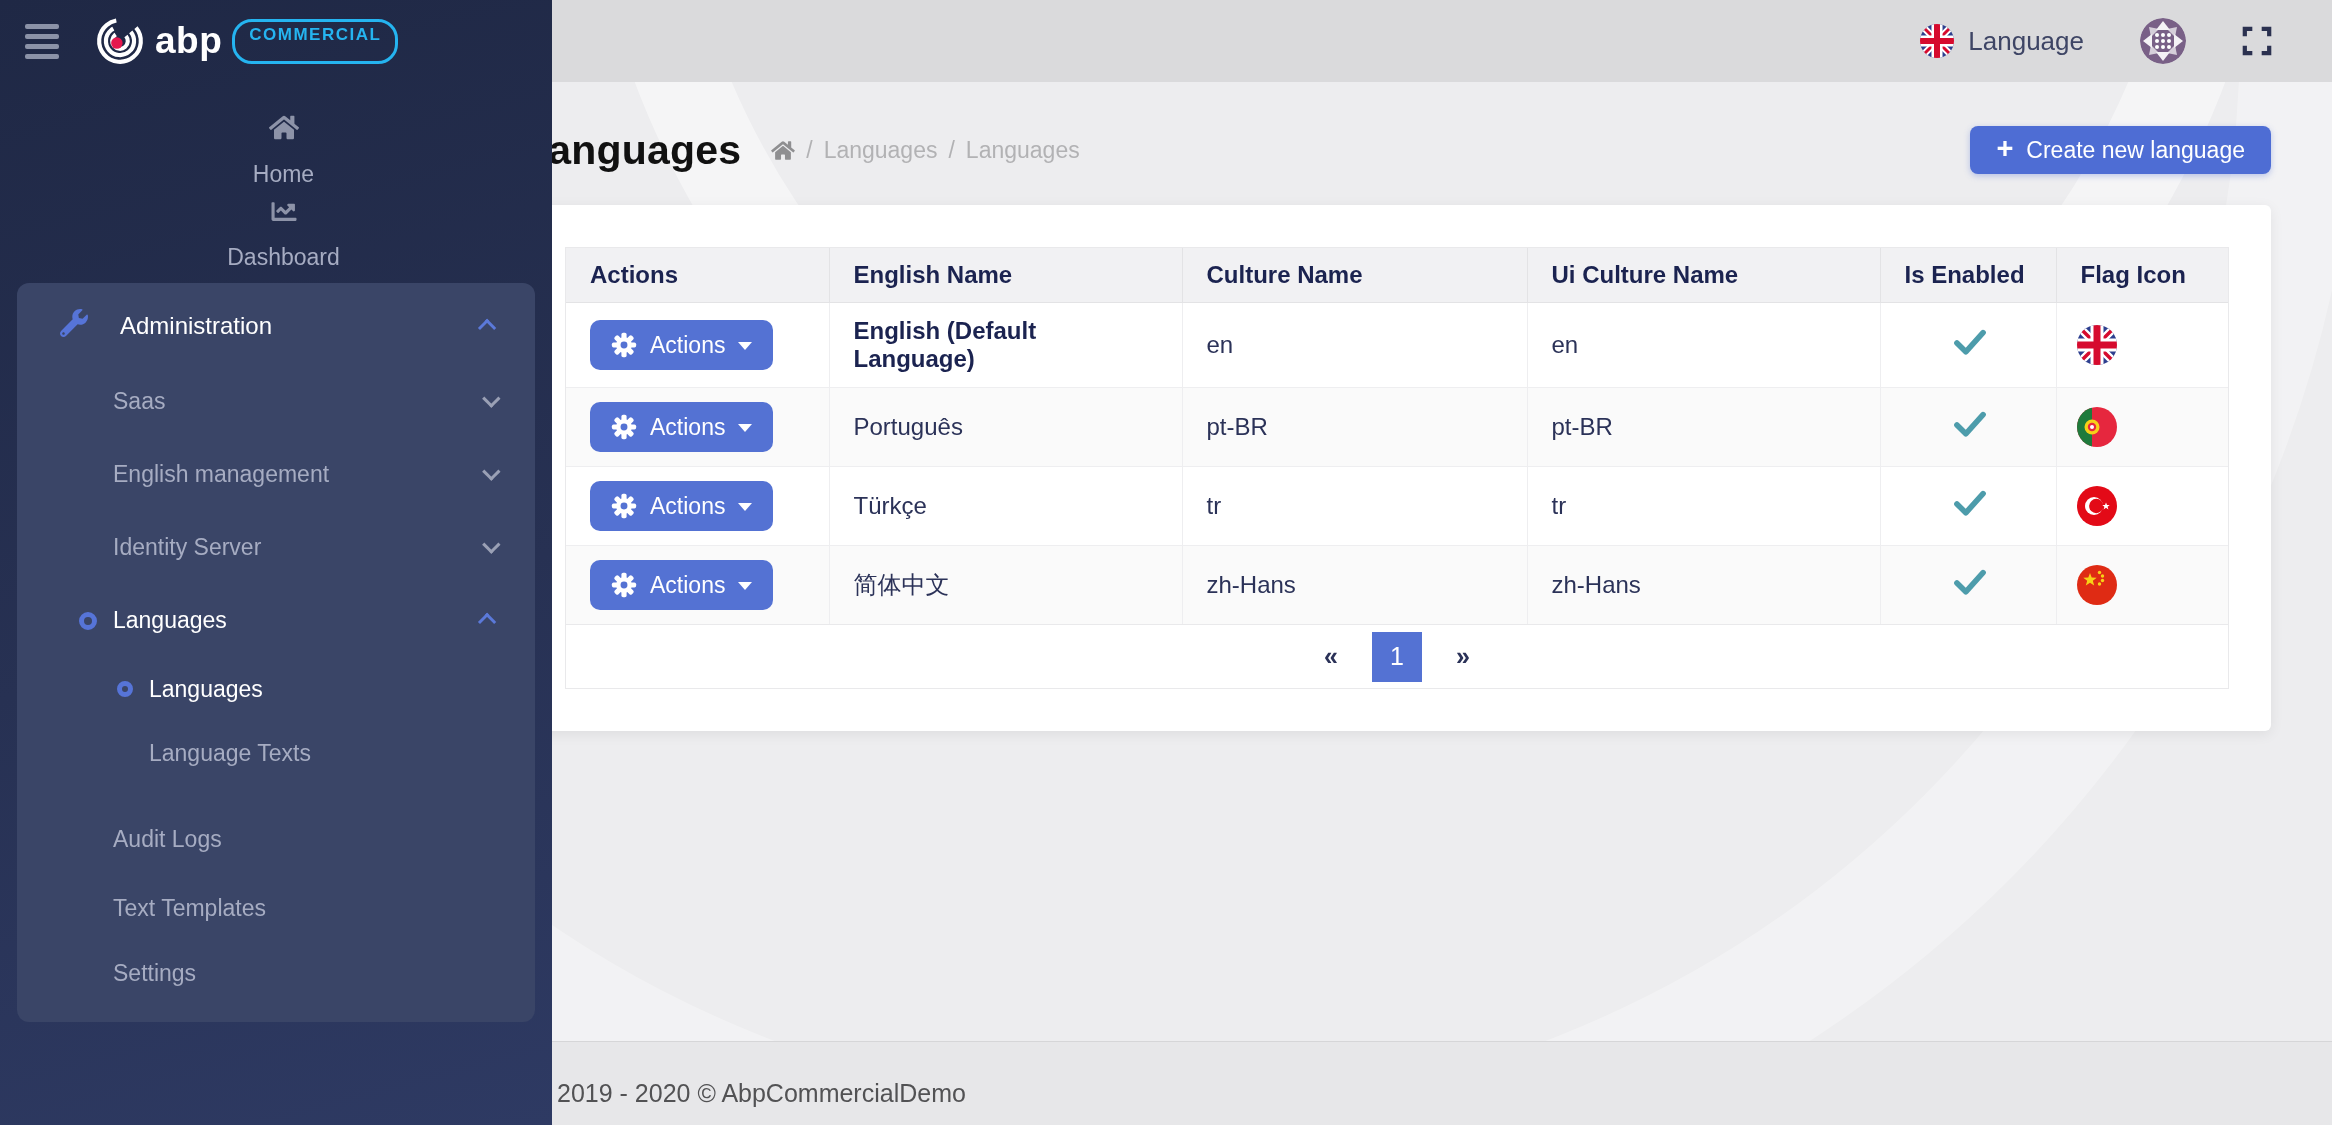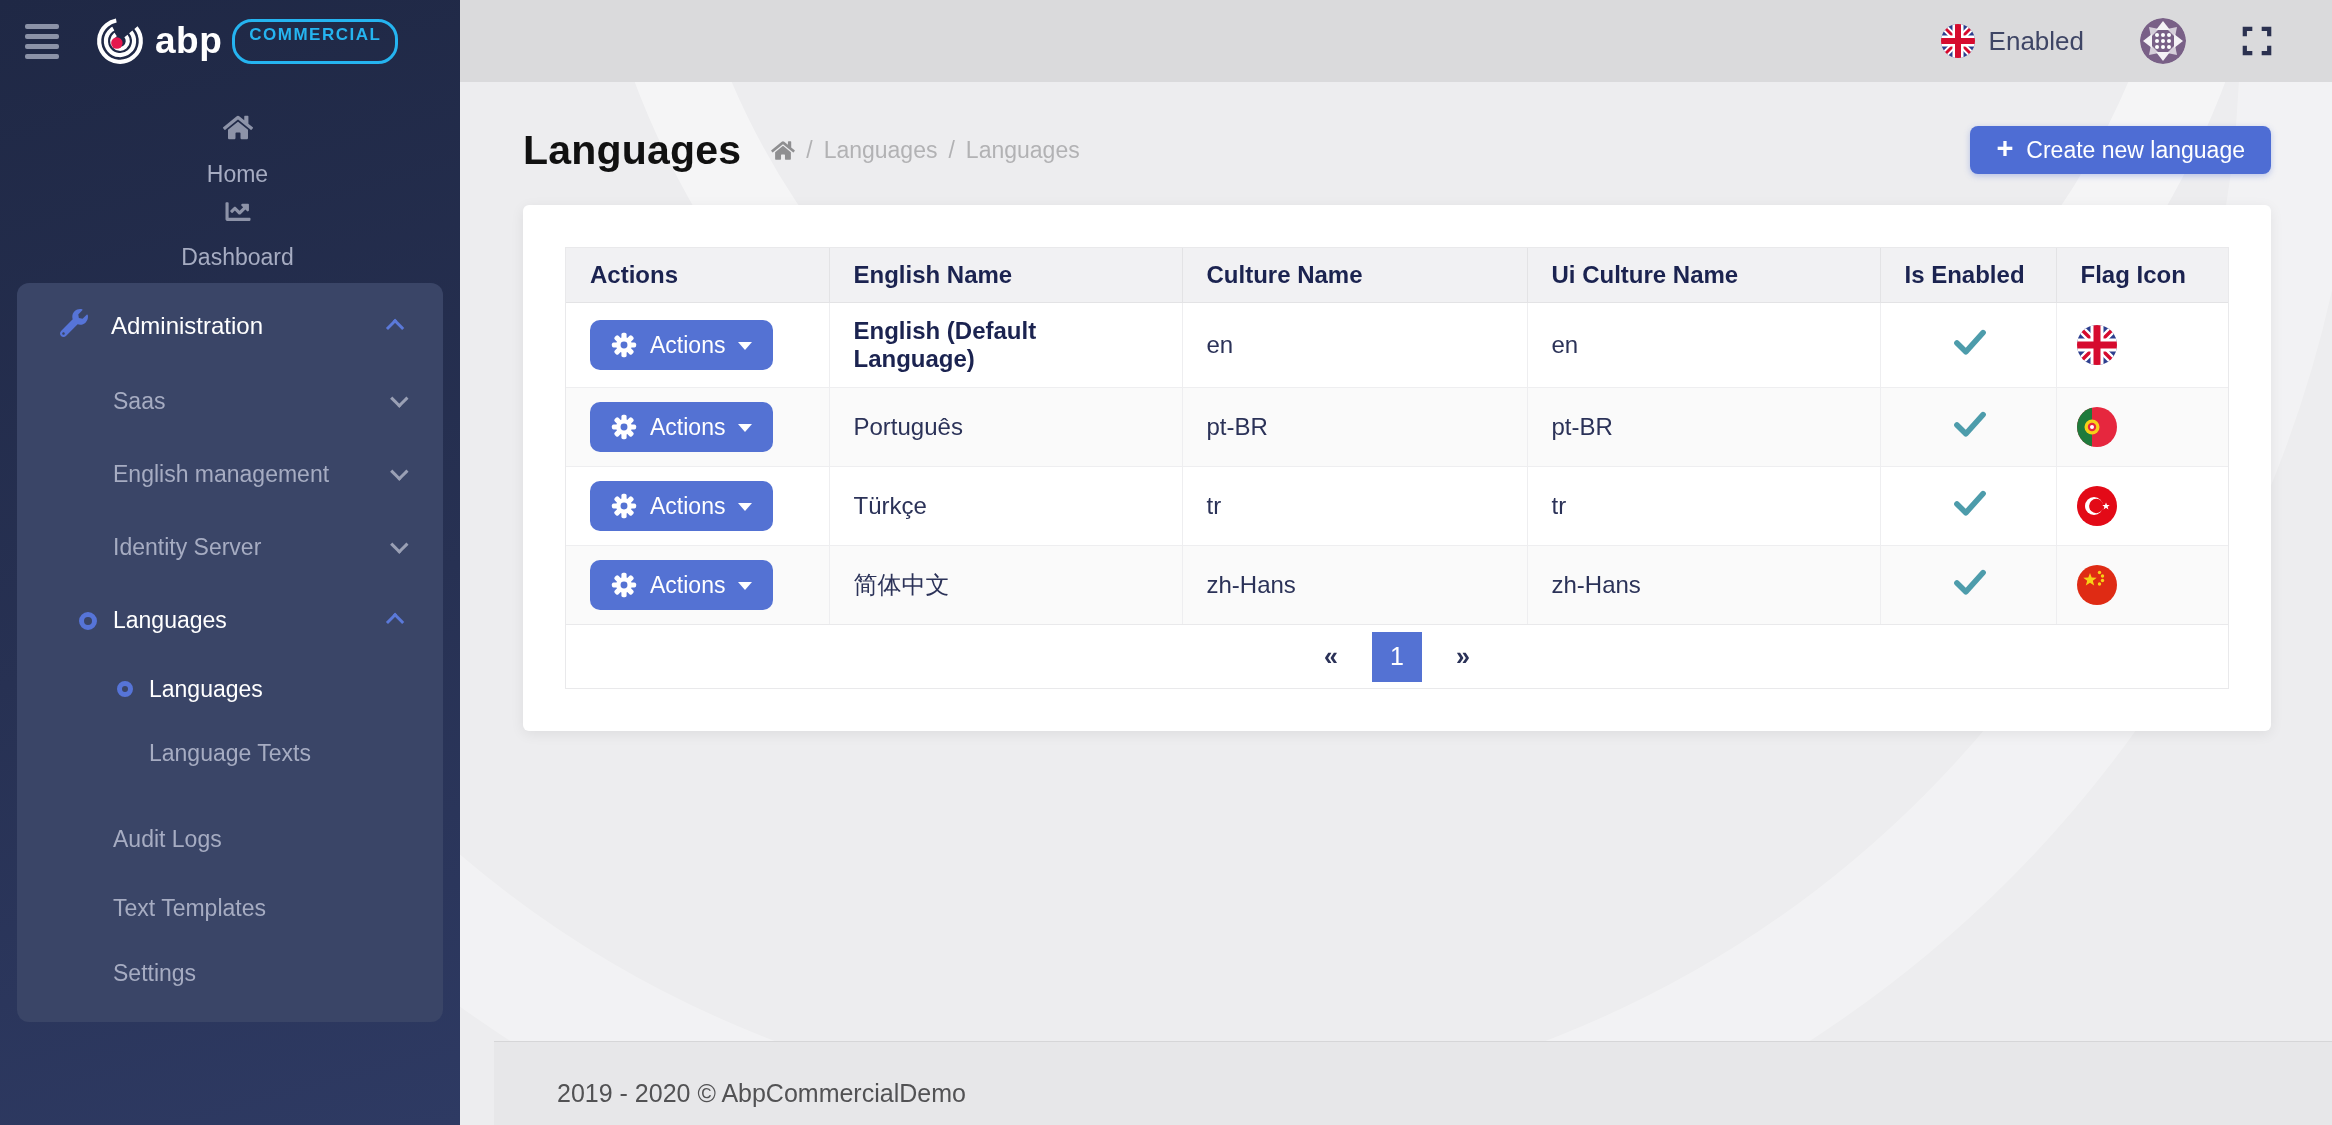--- a/index.html
+++ b/index.html
@@ -1,37 +1,37 @@
 <!DOCTYPE html>
 <html><head>
 <meta charset="utf-8">
 <style>
   * { margin:0; padding:0; box-sizing:border-box; }
   html,body { margin:0; background:#cfcfd1; }
   body { font-family:"Liberation Sans", sans-serif; }
   .app { position:relative; width:2332px; height:1125px; overflow:hidden; background:#ededef; }
 
   
-  .sidebar { position:absolute; left:0; top:0; width:460px; height:1125px;
+  .sidebar { position:absolute; left:0; top:0; width:552px; height:1125px;
     background:linear-gradient(165deg,#1f2845 0%,#273153 55%,#2e3a63 100%); z-index:5; }
   .logo-row { height:82px; display:flex; align-items:center; padding-left:25px; }
   .burger { display:flex; flex-direction:column; gap:5px; cursor:pointer; }
   .burger span { display:block; width:34px; height:5px; border-radius:2px; background:#8b92a7; }
   .brand { display:flex; align-items:center; margin-left:36px; gap:10px; }
   .brand-name { color:#fff; font-size:37px; font-weight:bold; letter-spacing:.5px; }
   .brand-badge { border:3px solid #25b4f0; color:#25b4f0; border-radius:20px; padding:3px 14px 16px;
     font-size:17px; font-weight:bold; letter-spacing:1.5px; }
 
   .nav { margin-top:32px; }
   .nav-item { display:flex; align-items:center; height:70px; padding:0 40px 0 55px;
     color:#a6acc2; font-size:23px; gap:20px; cursor:pointer;flex-direction:column; }
   .nav-item .ico { width:30px; display:flex; justify-content:center; }
   .admin-panel { margin:14px 17px 0; background:#3a4567; border-radius:12px; padding:4px 0 16px; }
   .admin-head { display:flex; align-items:center; height:78px; padding:0 40px 0 43px;
-    color:#fff; font-size:24px; gap:23px; cursor:pointer; }
+    color:#fff; font-size:24px; gap:32px; cursor:pointer; }
   .sub-item { display:flex; align-items:center; height:73px; padding:0 40px 0 96px;
     color:#a6acc2; font-size:23px; cursor:pointer; }
   .sub-item.with-dot { padding-left:62px; gap:16px; }
   .sub-item.active { color:#fff; }
   .sub2-item { display:flex; align-items:center; height:64px; padding:0 40px 0 100px;
     color:#a6acc2; font-size:23px; gap:16px; cursor:pointer; }
   .sub2-item.active { color:#fff; }
   .sub2-item.no-dot { padding-left:132px; }
   .dot { width:18px; height:18px; border:5px solid #5674d8; border-radius:50%; flex:none; }
   .dot.sm { width:16px; height:16px; border-width:5px; }
@@ -195,21 +195,21 @@
             </clipPath>
           </defs>
         <g clip-path="url(#cuk0)">
           <rect width="40" height="40" fill="#2d3f8f"></rect>
           <path d="M0 0L40 40M40 0L0 40" stroke="#fff" stroke-width="8"></path>
           <path d="M0 0L40 40M40 0L0 40" stroke="#d60b2e" stroke-width="3.5"></path>
           <path d="M20 0V40M0 20H40" stroke="#fff" stroke-width="13"></path>
           <path d="M20 0V40M0 20H40" stroke="#d60b2e" stroke-width="7"></path>
         </g>
       </svg>
-      <span>Enabled</span>
+      <span>Language</span>
     </div>
     <div class="avatar">
       <svg width="46" height="46" viewBox="0 0 46 46">
         <circle cx="23" cy="23" r="23" fill="#796087"></circle>
         <g fill="#fff" opacity=".92">
           <polygon points="23,3 30,12 16,12"></polygon>
           <polygon points="23,43 16,34 30,34"></polygon>
           <polygon points="3,23 12,16 12,30"></polygon>
           <polygon points="43,23 34,30 34,16"></polygon>
           <polygon points="9,9 19,11 11,19" opacity=".75"></polygon>

